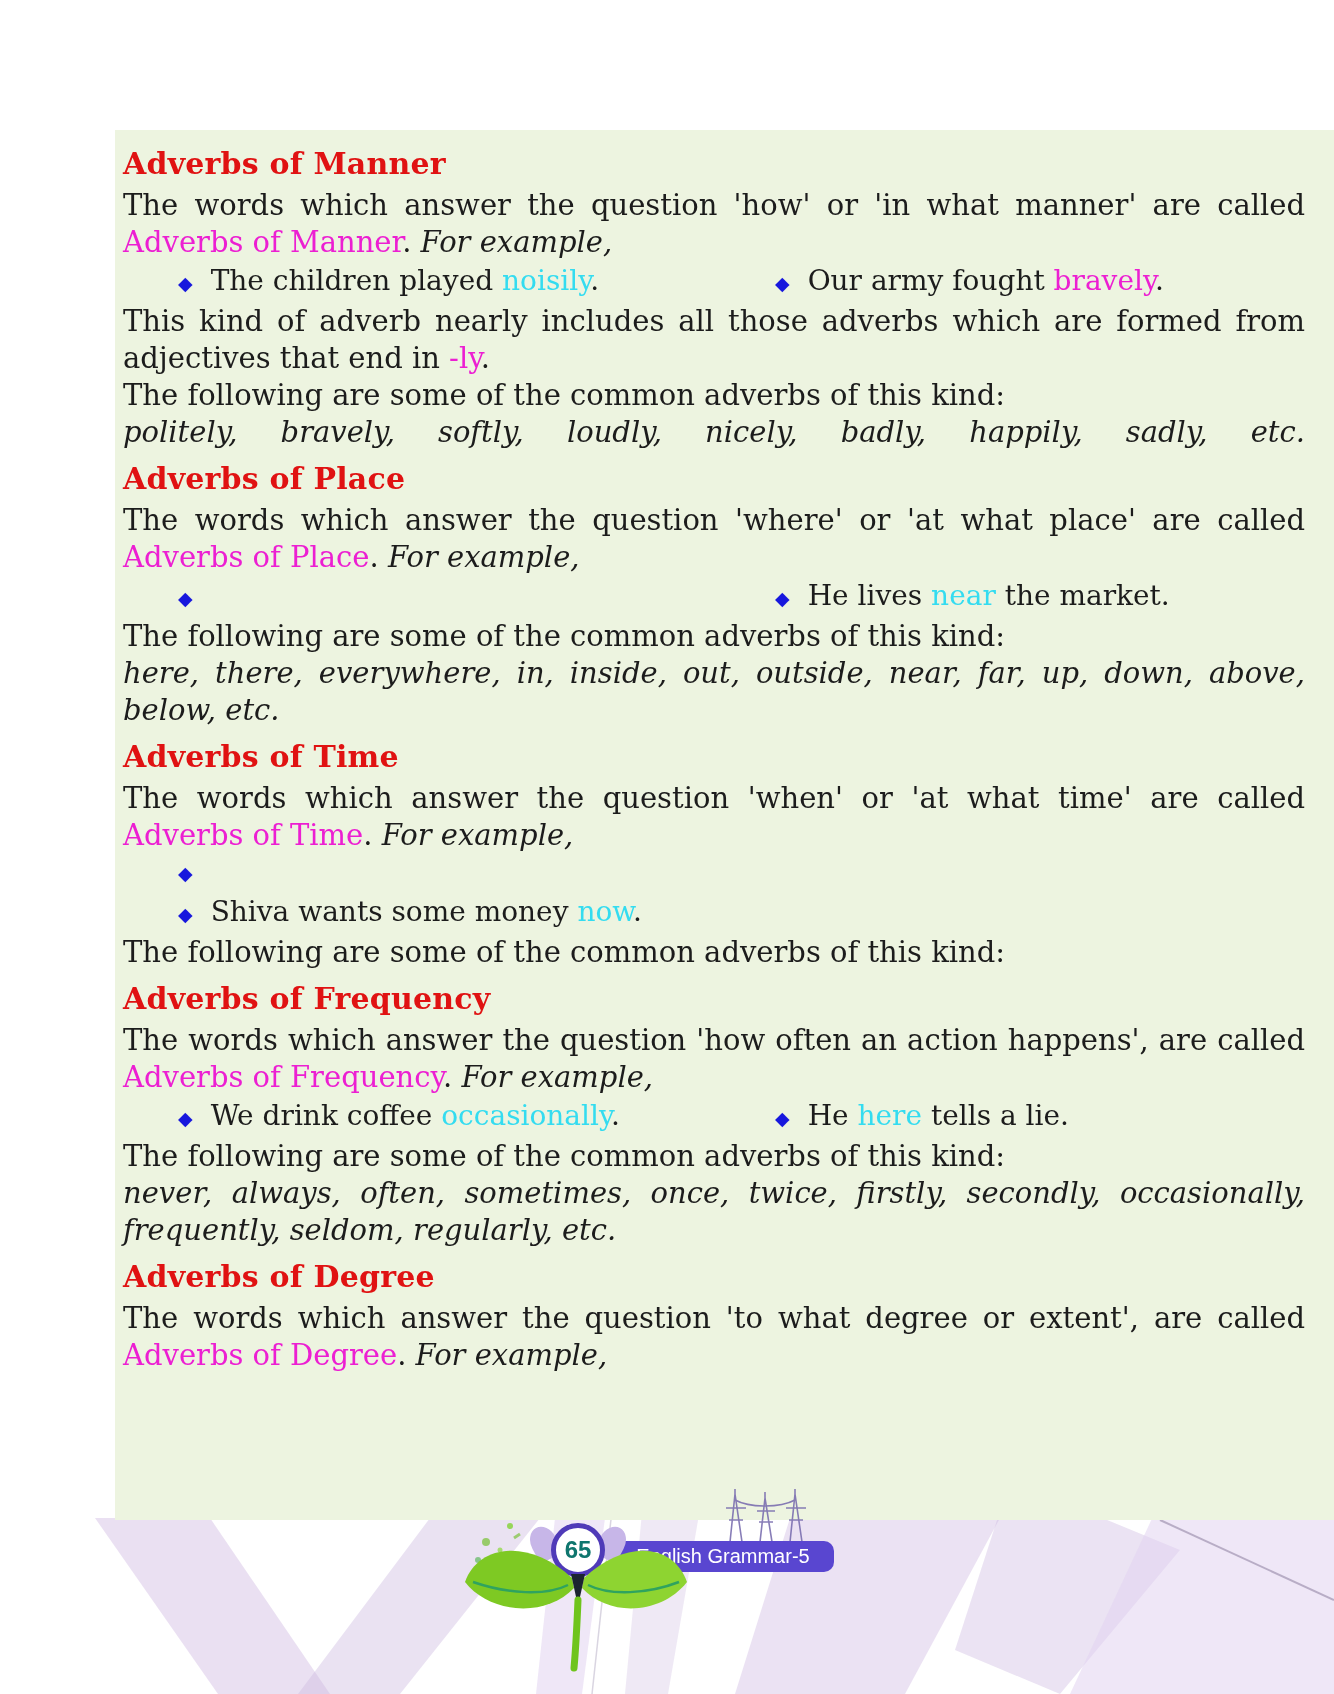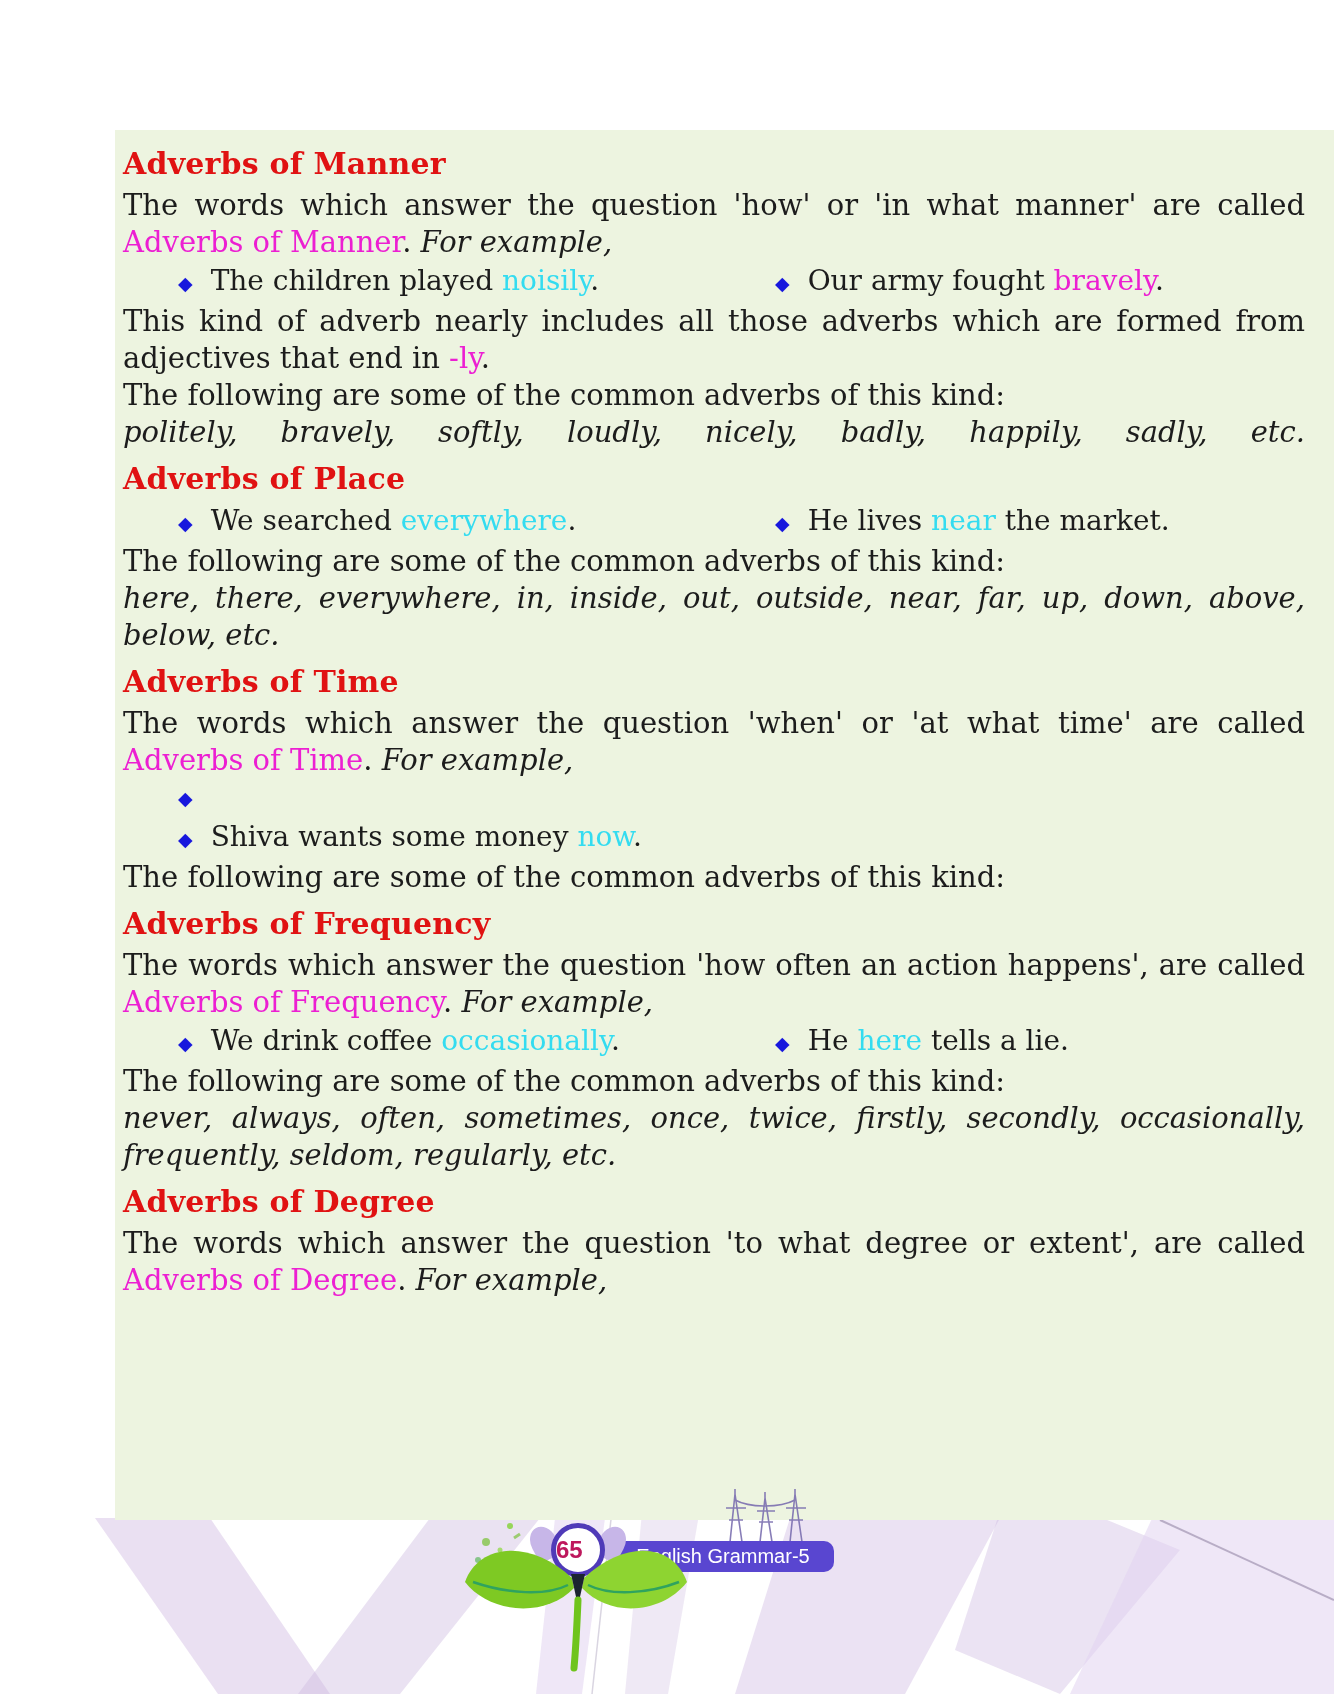--- a/index.html
+++ b/index.html
@@ -41,22 +41,22 @@
   
   .banner{
     position:absolute;left:612px;top:1541px;width:222px;height:31px;z-index:2;
     background:var(--banner-purple,#5946d0);border-radius:5px 10px 10px 5px;
     display:flex;align-items:center;justify-content:center;
     font-family:"Liberation Sans",sans-serif;font-size:20px;color:#ffffff;
   }
   .badge{
     position:absolute;left:551px;top:1523px;width:54px;height:54px;z-index:4;
     background:#ffffff;border:5px solid var(--badge-ring-purple,#4f3ab8);
-    border-radius:50%;box-sizing:border-box;display:flex;align-items:center;
-    font-family:"Liberation Sans",sans-serif;font-weight:bold;font-size:24px;color:#be185d;
+    border-radius:50%;box-sizing:border-box;display:flex;align-items:center;justify-content:center;
+    font-family:"Liberation Sans",sans-serif;font-weight:bold;font-size:24px;color:#0f766e;
   }
   .petal{position:absolute;width:26px;height:34px;background:#c7b6e8;z-index:3;border-radius:60% 60% 10% 10%;}
   .petal.l{left:531px;top:1526px;transform:rotate(-28deg);}
   .petal.r{left:599px;top:1526px;transform:rotate(28deg);}
   .plant{position:absolute;left:460px;top:1500px;z-index:5;}
   .towers{position:absolute;left:722px;top:1486px;z-index:1;}
   .sparkles{position:absolute;left:468px;top:1518px;z-index:2;}
 </style>
 </head>
 <body>
@@ -94,24 +94,24 @@
             <span class="bullet-icon">◆</span>
             <span class="bullet-text"><span class="seg-n">Our army fought </span><span class="seg-m">bravely</span><span class="seg-n">.</span></span>
           </div>
         </div>
         <p class="para"><span class="seg-n">This kind of adverb nearly includes all those adverbs which are formed from adjectives that end in </span><span class="seg-m">-ly</span><span class="seg-n">.</span></p>
         <p class="para"><span class="seg-n">The following are some of the common adverbs of this kind:</span></p>
         <p class="list stretch"><span class="seg-n">politely, bravely, softly, loudly, nicely, badly, happily, sadly, etc.</span></p>
       </section>
       <section class="section">
         <h2 class="heading">Adverbs of Place</h2>
+        <p class="para"><span class="seg-n">The words which answer the question 'where' or 'at what place' are called </span><span class="seg-m">Adverbs of Place</span><span class="seg-n">. </span><span class="seg-i">For example,</span></p>
         <div class="bullet-row">
           <div class="bullet-item">
             <span class="bullet-icon">◆</span>
-            <span class="bullet-text"><span class="seg-n">We searched </span><span class="seg-c">everywhere</span><span class="seg-n">.</span></span>
           </div>
           <div class="bullet-item">
             <span class="bullet-icon">◆</span>
             <span class="bullet-text"><span class="seg-n">He lives </span><span class="seg-c">near</span><span class="seg-n"> the market.</span></span>
           </div>
         </div>
         <p class="para"><span class="seg-n">The following are some of the common adverbs of this kind:</span></p>
         <p class="list"><span class="seg-n">here, there, everywhere, in, inside, out, outside, near, far, up, down, above, below, etc.</span></p>
       </section>
       <section class="section">

